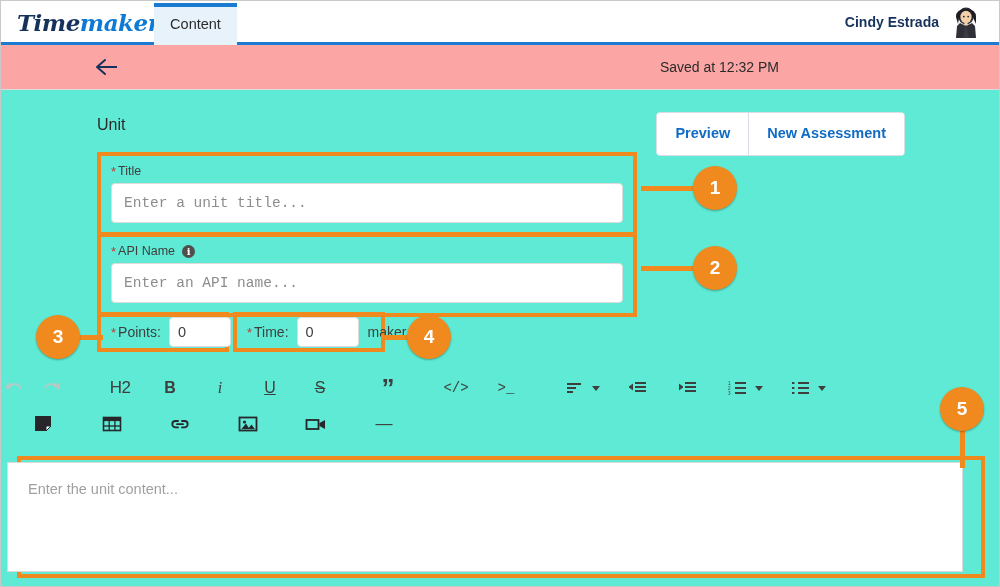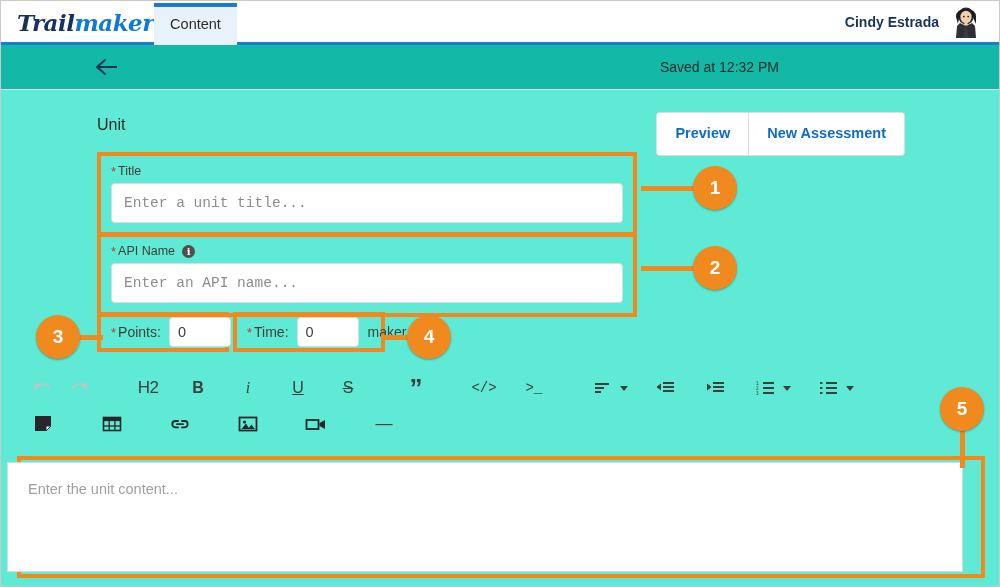--- a/index.html
+++ b/index.html
@@ -72,21 +72,21 @@
     position: absolute;
     right: 18px; top: 5px;
     width: 34px; height: 34px;
   }
 
   
   .subheader {
     position: absolute;
     left: 0; top: 44px;
     width: 1000px; height: 45px;
-    background: #14b8a6;
+    background: #fca5a5;
     border-bottom: 1px solid #dcdcdc;
     box-sizing: border-box;
   }
   .back-btn {
     position: absolute;
     left: 92px; top: 10px;
     width: 28px; height: 24px;
     cursor: pointer;
   }
   .saved-text {
@@ -239,21 +239,20 @@
   
   .toolbar {
     position: absolute;
     left: 0; top: 280px;
     width: 1000px;
   }
   .tb-row {
     display: flex;
     align-items: center;
     height: 36px;
-    padding-left: 28px;
   }
   .tb-btn {
     display: flex;
     align-items: center;
     justify-content: center;
     min-width: 26px;
     height: 28px;
     color: #3e3e3c;
     font-size: 15px;
     cursor: pointer;
@@ -314,21 +313,21 @@
     z-index: 4;
   }
 </style>
 </head>
 <body>
 
 <div id="page">
 
   <div class="topbar">
     <div class="logo">
-      <span class="lg-a">Trail</span><span class="lg-b">maker</span>
+      <span class="lg-a">Time</span><span class="lg-b">maker</span>
     </div>
     <div class="tab-content">Content</div>
     <div class="user-name">Cindy Estrada</div>
     <div class="avatar">
       <svg width="34" height="34" viewBox="0 0 34 34">
         <ellipse cx="17" cy="10" rx="8" ry="8.5" fill="#2e2e38"></ellipse>
         <path d="M7 11 Q7 3 17 3 Q27 3 27 11 L27 18 Q25 14 24 11 Q20 14 10 12 L9 18 Z" fill="#1c1c24"></path>
         <ellipse cx="17" cy="11" rx="5.6" ry="6.2" fill="#f2cfa8"></ellipse>
         <circle cx="14.8" cy="10.6" r="0.9" fill="#26262e"></circle>
         <circle cx="19.2" cy="10.6" r="0.9" fill="#26262e"></circle>

